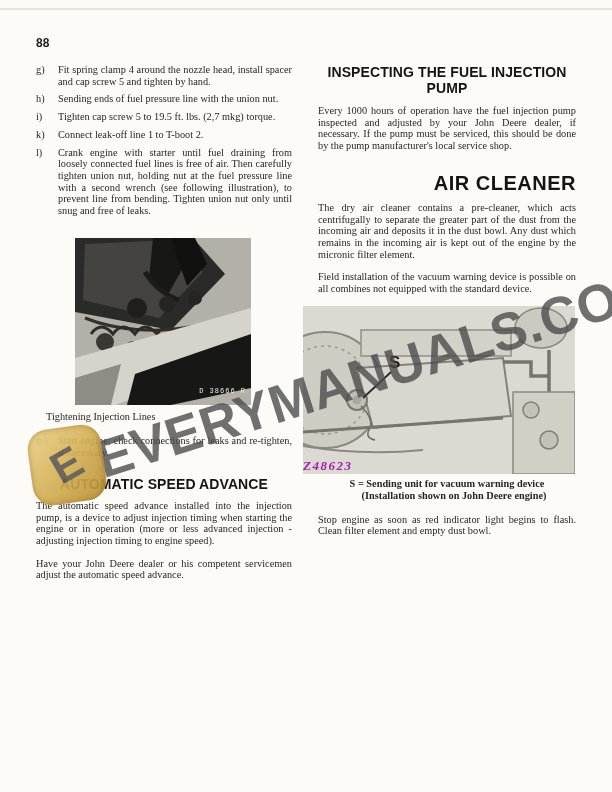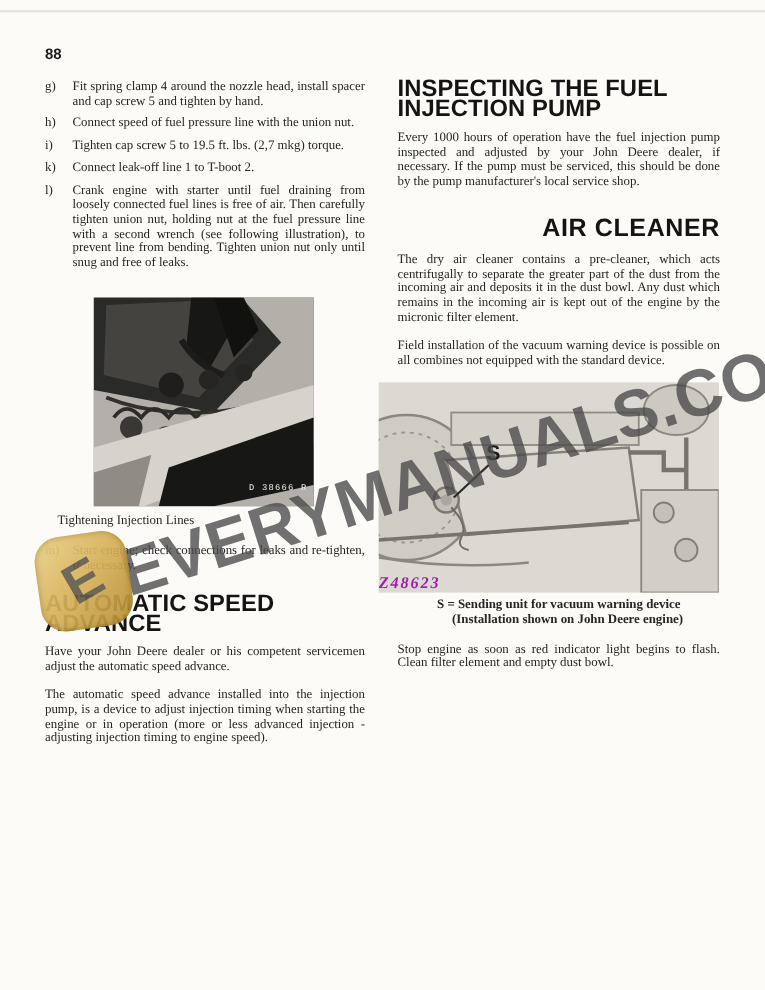--- a/index.html
+++ b/index.html
@@ -17,22 +17,23 @@
   .col-right{left:318px;width:258px;}
 
   .li{display:flex;margin-bottom:6px;}
   .li .lbl{width:22px;flex:none;}
   .li .txt{flex:1;text-align:justify;}
 
   .para{text-align:justify;margin:0 0 11px 0;}
 
   .h-sub{
     font-family:"Liberation Sans",sans-serif;font-weight:bold;
-    font-size:19px;line-height:16px;color:#141414;margin:0 0 9px 0;
+    font-size:14px;line-height:16px;color:#141414;margin:0 0 9px 0;
     letter-spacing:0.1px;
+    text-align:center;
   }
   .h-big{
     font-family:"Liberation Sans",sans-serif;font-weight:bold;
     font-size:20px;line-height:24px;color:#141414;text-align:right;
     margin:19px 0 7px 0;letter-spacing:0.5px;
   }
   .h-left{margin:17px 0 8px 0;}
 
   .photo-left{position:relative;margin:21px 0 0 39px;width:176px;height:167px;background:#737373;}
   .photo-left svg,.photo-right svg{display:block;}
@@ -81,21 +82,21 @@
   <div class="top-rule"></div>
   <div class="page-number">88</div>
 
   <div class="col col-left">
     <div class="li">
       <span class="lbl">g)</span>
       <span class="txt">Fit spring clamp 4 around the nozzle head, install spacer and cap screw 5 and tighten by hand.</span>
     </div>
     <div class="li">
       <span class="lbl">h)</span>
-      <span class="txt">Connect speed of fuel pressure line with the union nut.</span>
+      <span class="txt">Sending ends of fuel pressure line with the union nut.</span>
     </div>
     <div class="li">
       <span class="lbl">i)</span>
       <span class="txt">Tighten cap screw 5 to 19.5 ft. lbs. (2,7 mkg) torque.</span>
     </div>
     <div class="li">
       <span class="lbl">k)</span>
       <span class="txt">Connect leak-off line 1 to T-boot 2.</span>
     </div>
     <div class="li">
@@ -125,22 +126,22 @@
       <span class="ref-code">D 38666 R</span>
     </div>
     <div class="caption-left">Tightening Injection Lines</div>
 
     <div class="li item-m">
       <span class="lbl">m)</span>
       <span class="txt">Start engine; check connections for leaks and re-tighten, if necessary.</span>
     </div>
 
     <h2 class="h-sub h-left">AUTOMATIC SPEED ADVANCE</h2>
+    <p class="para">The automatic speed advance installed into the injection pump, is a device to adjust injection timing  when starting the engine or in operation (more or less advanced injection - adjusting injection timing to engine speed).</p>
     <p class="para">Have your John Deere dealer or his competent servicemen adjust the automatic speed advance.</p>
-    <p class="para">The automatic speed advance installed into the injection pump, is a device to adjust injection timing  when starting the engine or in operation (more or less advanced injection - adjusting injection timing to engine speed).</p>
   </div>
 
   <div class="col col-right">
     <h2 class="h-sub">INSPECTING THE FUEL INJECTION PUMP</h2>
     <p class="para">Every 1000 hours of operation have the fuel injection pump inspected and adjusted by your John Deere dealer, if necessary. If the pump must be serviced, this should be done by the pump manufacturer's local service shop.</p>
 
     <h1 class="h-big">AIR CLEANER</h1>
     <p class="para">The dry air cleaner contains a pre-cleaner, which acts centrifugally to separate the greater part of the dust from the incoming air and deposits it in the dust bowl. Any dust which remains in the incoming air is kept out of the engine by the micronic filter element.</p>
     <p class="para">Field installation of the vacuum warning device is possible on all combines not equipped with the standard device.</p>
 

